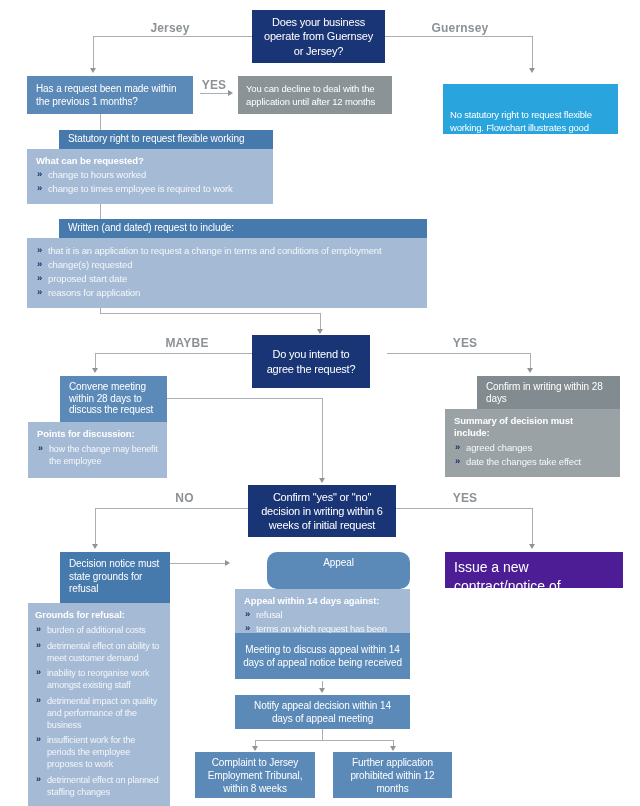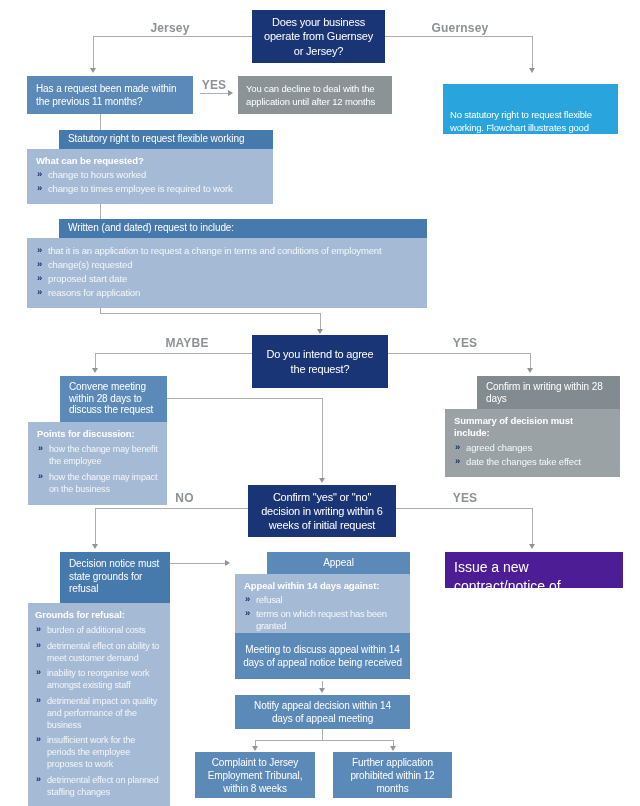--- a/index.html
+++ b/index.html
@@ -102,21 +102,21 @@
   <div class="lbl" style="left:157px;top:336px;width:60px;">MAYBE</div>
   <div class="lbl" style="left:440px;top:336px;width:50px;">YES</div>
   <div class="lbl" style="left:162px;top:491px;width:45px;">NO</div>
   <div class="lbl" style="left:440px;top:491px;width:50px;">YES</div>
 
   <div class="box navy" style="left:252px;top:10px;width:133px;height:53px;">
     <span>Does your business operate from Guernsey or Jersey?</span>
   </div>
 
   <div class="box plain" style="left:27px;top:76px;width:166px;height:38px;">
-    <span>Has a request been made within the previous 11 months?</span>
+    <span>Has a request been made within the previous 1 months?</span>
   </div>
 
   <div class="box graybox" style="left:238px;top:76px;width:154px;height:38px;">
     <span>You can decline to deal with the application until after 12 months</span>
   </div>
 
   <div class="box cyan" style="left:443px;top:76px;width:175px;height:50px;">
     <span>No statutory right to request flexible working. Flowchart illustrates good practice only</span>
   </div>
 
@@ -132,30 +132,29 @@
   <div class="box listbox" style="left:27px;top:219px;width:400px;">
     <div class="hdr hdr-dark">Written (and dated) request to include:</div>
     <div class="bdy">
       <div class="bul">that it is an application to request a change in terms and conditions of employment</div>
       <div class="bul">change(s) requested</div>
       <div class="bul">proposed start date</div>
       <div class="bul">reasons for application</div>
     </div>
   </div>
 
-  <div class="box navy" style="left:252px;top:335px;width:136px;height:53px;">
+  <div class="box navy" style="left:252px;top:335px;width:118px;height:53px;">
     <span>Do you intend to agree the request?</span>
   </div>
 
   <div class="box listbox" style="left:28px;top:376px;width:139px;">
     <div class="hdr hdr-mid" style="padding-top:5px;padding-bottom:6px;">Convene meeting within 28 days to discuss the request</div>
     <div class="bdy small">
       <div class="sub">Points for discussion:</div>
       <div class="bul">how the change may benefit the employee</div>
-      <div class="bul">how the change may impact on the business</div>
     </div>
   </div>
 
   <div class="box listbox" style="left:445px;top:376px;width:175px;">
     <div class="hdr hdr-gray" style="padding-top:5px;padding-bottom:5px;">Confirm in writing within 28 days</div>
     <div class="bdy bdy-gray">
       <div class="sub">Summary of decision must include:</div>
       <div class="bul">agreed changes</div>
       <div class="bul">date the changes take effect</div>
     </div>
@@ -176,21 +175,21 @@
       <div class="bul">insufficient work for the periods the employee proposes to work</div>
       <div class="bul">detrimental effect on planned staffing changes</div>
     </div>
   </div>
 
   <div class="box gray2" style="left:445px;top:552px;width:178px;height:36px;">
     <span>Issue a new contract/notice of variation</span>
   </div>
 
   <div class="box listbox tight" style="left:235px;top:552px;width:175px;">
-    <div class="hdr hdr-mid hdr-c" style="padding-top:5px;padding-bottom:5px;">Appeal</div>
+    <div class="hdr hdr-mid hdr-c" style="padding-top:5px;padding-bottom:20px;border-radius:10px;">Appeal</div>
     <div class="bdy">
       <div class="sub">Appeal within 14 days against:</div>
       <div class="bul">refusal</div>
       <div class="bul">terms on which request has been granted</div>
     </div>
   </div>
 
   <div class="box plain center" style="left:235px;top:633px;width:175px;height:46px;">
     <span>Meeting to discuss appeal within 14 days of appeal notice being received</span>
   </div>

